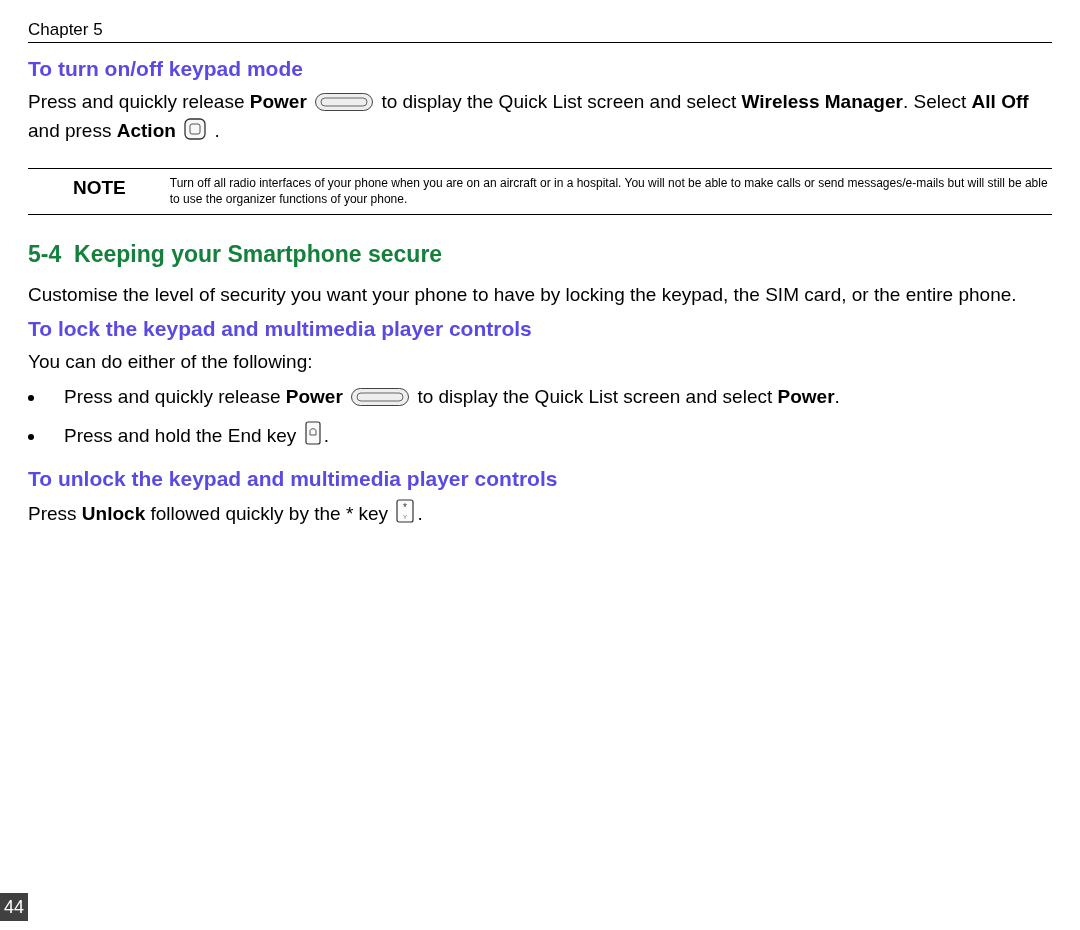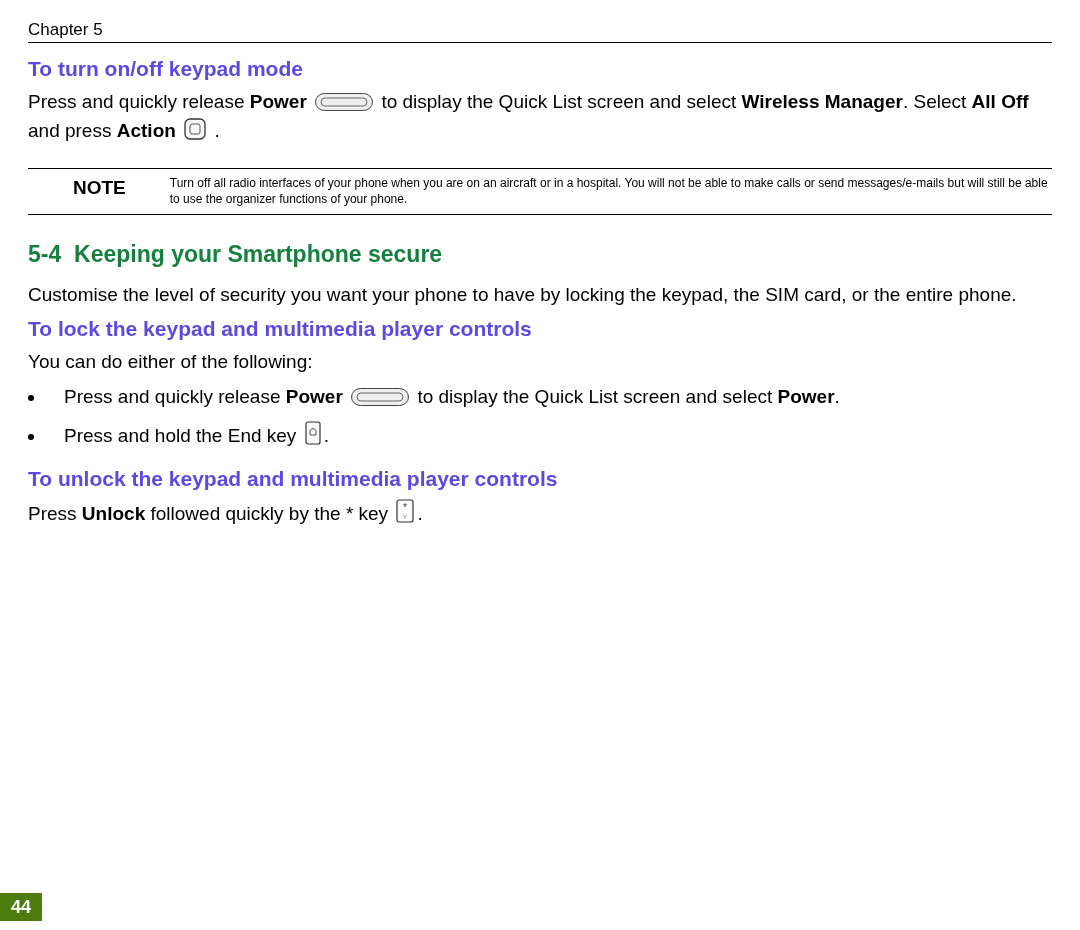--- a/index.html
+++ b/index.html
@@ -84,25 +84,25 @@
     display: inline-block;
     vertical-align: -3px;
     margin: 0 3px;
   }
   .page-footer {
     position: absolute;
     left: 0;
     bottom: 12px;
   }
   .page-number {
-    background: #4d7c0f;
+    background: #404040;
     color: #fff;
-    font-weight: bold;
+    font-weight: normal;
     font-size: 18px;
-    padding: 4px 11px;
+    padding: 4px 4px;
   }
 </style>
 </head>
 <body>
 
 <div class="page">
 
   <div class="chapter-header">Chapter 5</div>
 
   <div class="h3">To turn on/off keypad mode</div>

